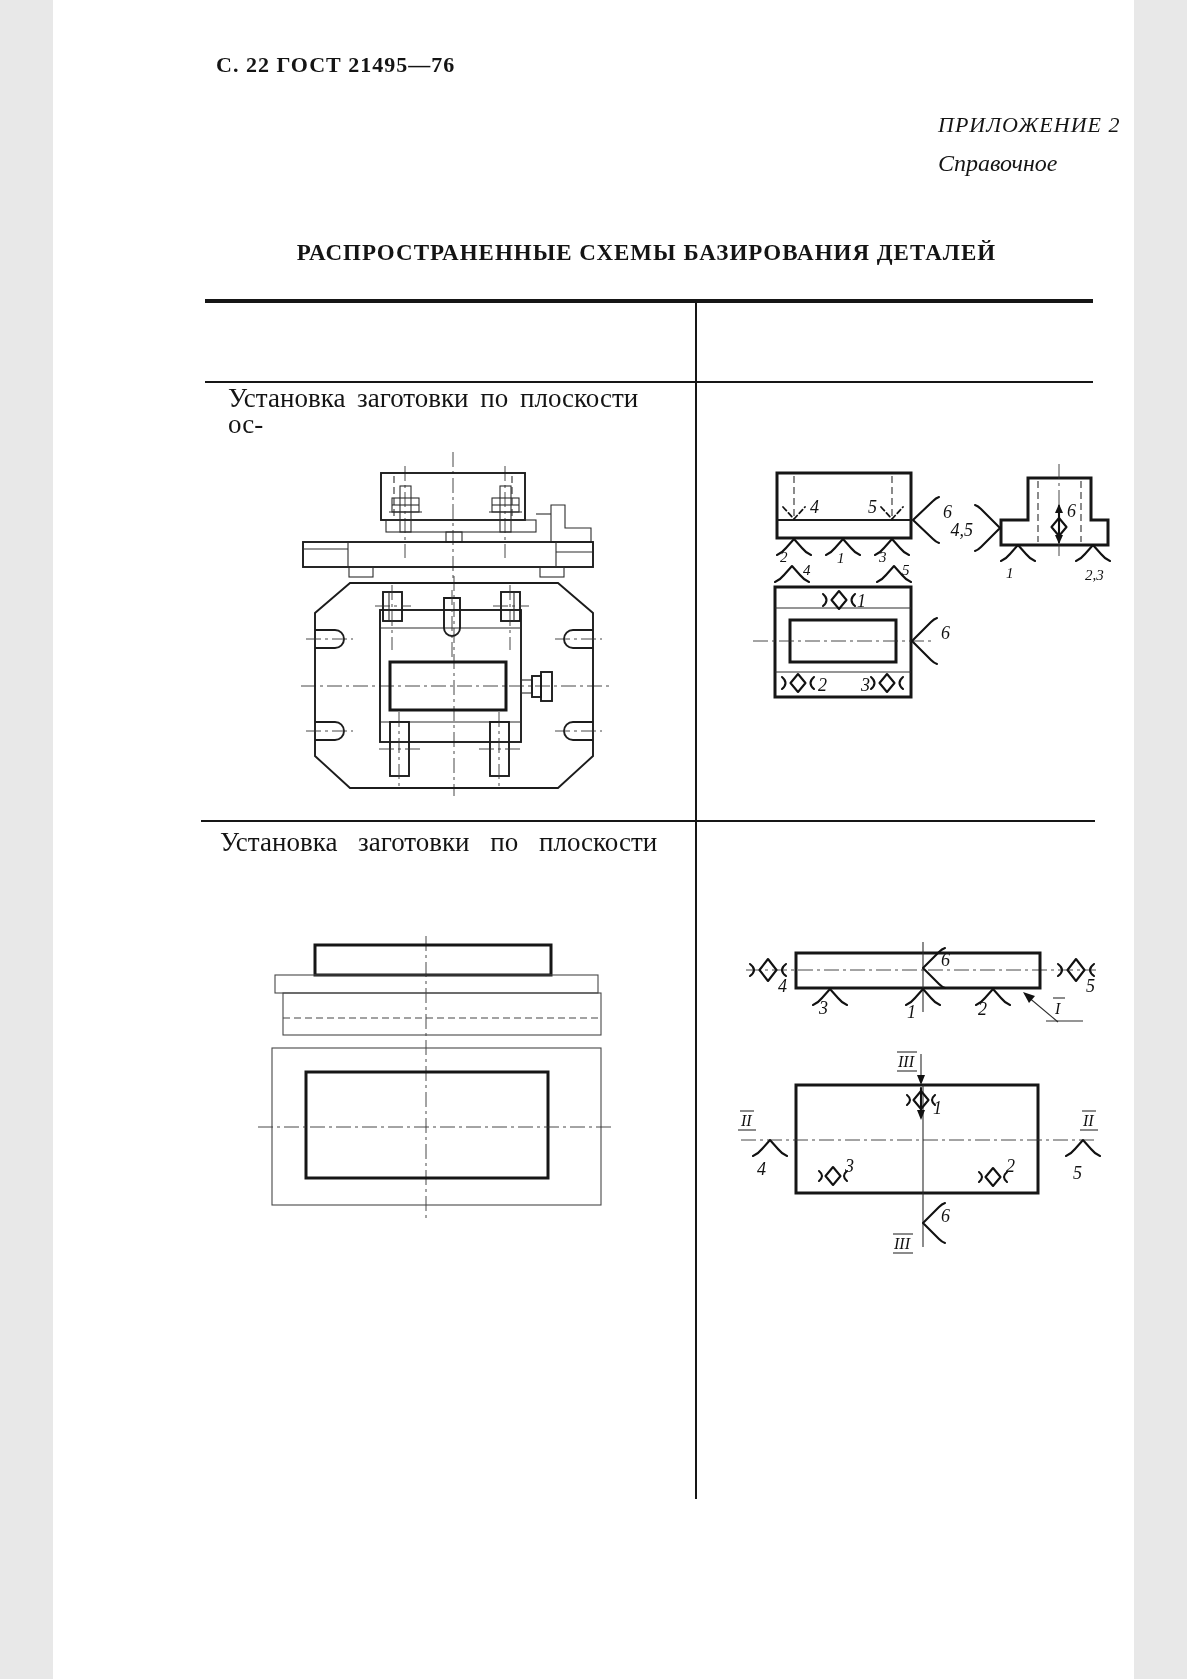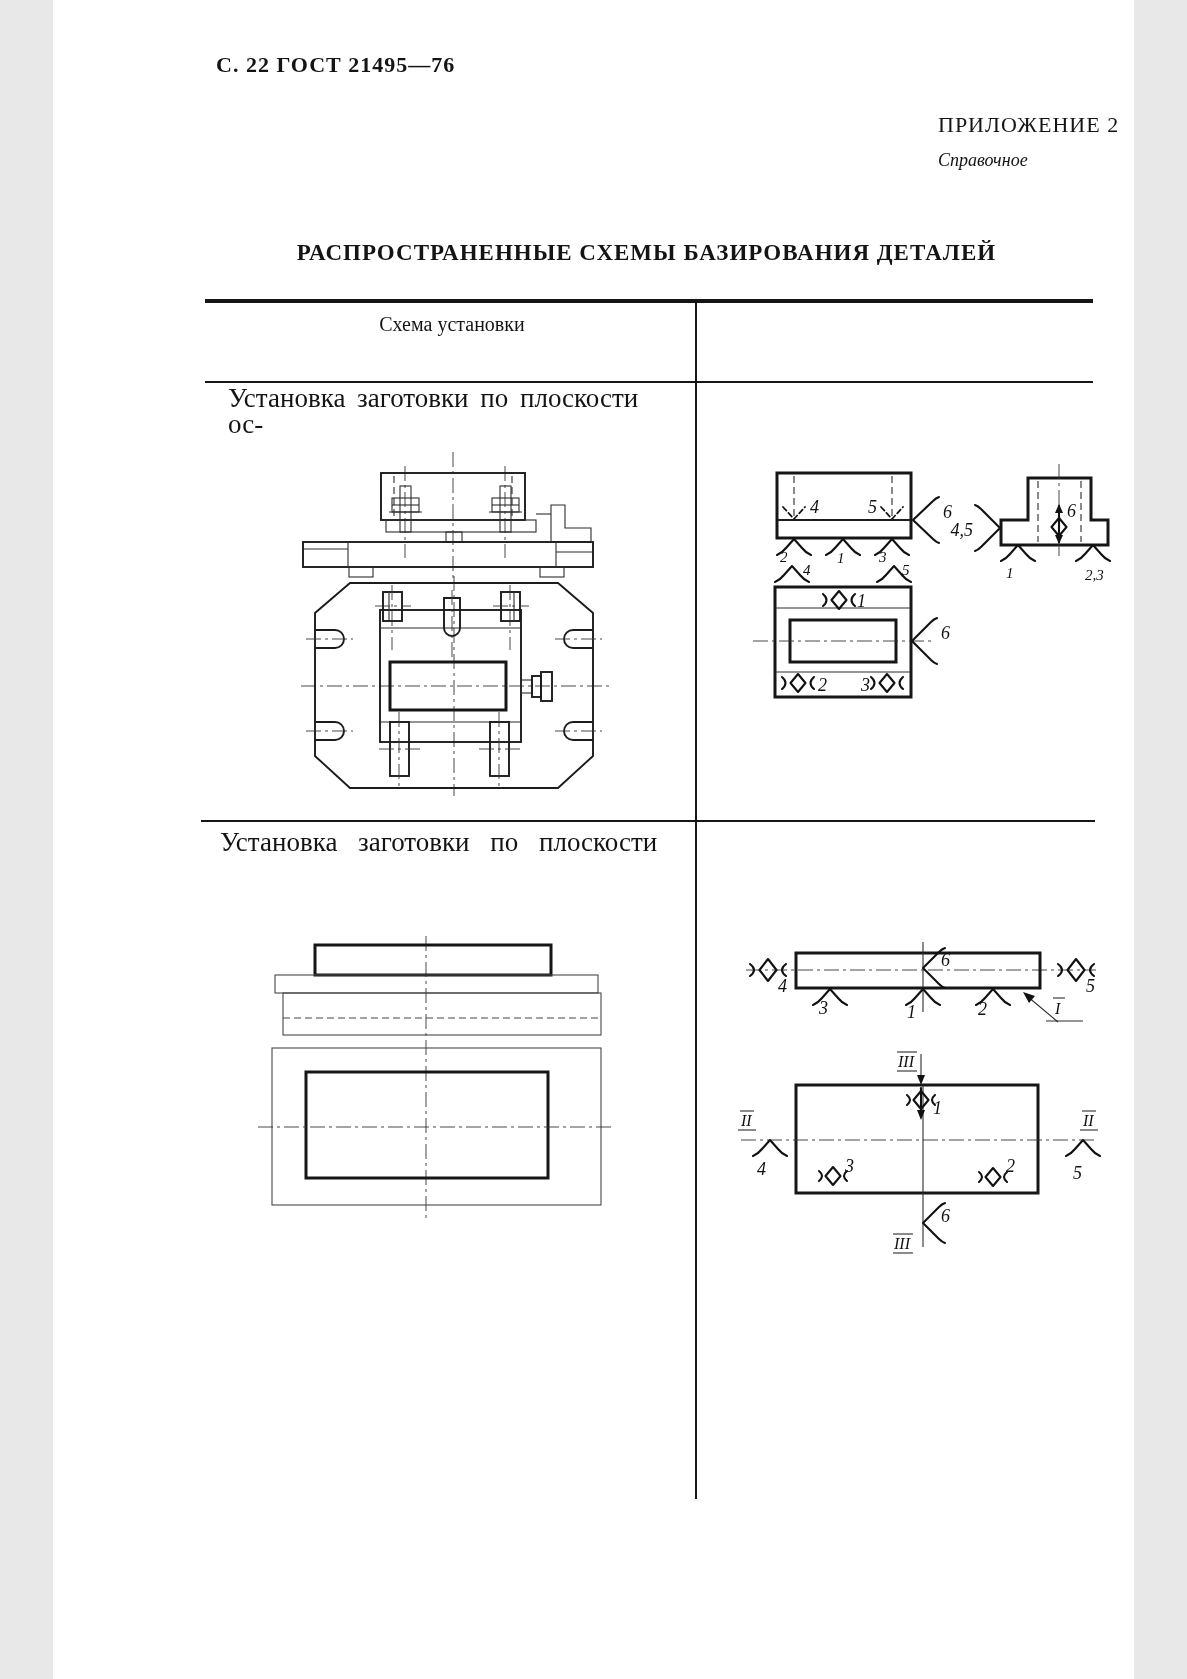--- a/index.html
+++ b/index.html
@@ -3,22 +3,22 @@
 <meta charset="utf-8">
 <style>
   html,body{margin:0;padding:0;background:#e8e8e8;}
   .page{
     position:relative;width:1081px;height:1679px;background:#ffffff;
     font-family:"Liberation Serif","DejaVu Serif",serif;color:#141414;
     overflow:hidden;margin:0 auto;
   }
   .abs{position:absolute;}
   .hdr-left{left:163px;top:52px;font-size:22px;font-weight:bold;letter-spacing:1px;}
-  .appendix{left:885px;top:112px;font-size:22px;letter-spacing:1px;}
-  .appendix-note{left:885px;top:150px;font-size:18px;font-style:italic;}
+  .appendix{left:885px;top:112px;font-size:22px;font-style:italic;letter-spacing:1px;}
+  .appendix-note{left:885px;top:150px;font-size:24px;font-style:italic;}
   .doc-title{left:0;top:240px;width:1187px;text-align:center;font-size:23px;font-weight:bold;letter-spacing:1px;}
   .rule{position:absolute;background:#161616;}
   .th-left{left:155px;top:313px;width:488px;text-align:center;font-size:20px;}
   .th-right{left:645px;top:316px;width:395px;text-align:center;font-size:20px;}
   .cap{font-size:27px;line-height:26px;}
   .r1c1{left:175px;top:385px;width:430px;word-spacing:5px;}
   .r1c2{left:145px;top:411px;width:460px;word-spacing:4px;}
   .r2c1{left:167px;top:829px;width:460px;word-spacing:14px;}
   .r2c2{left:145px;top:855px;width:460px;}
   svg{position:absolute;overflow:visible;}
@@ -43,21 +43,20 @@
   <div class="abs hdr-left">С. 22 ГОСТ 21495—76</div>
   <div class="abs appendix">ПРИЛОЖЕНИЕ 2</div>
   <div class="abs appendix-note">Справочное</div>
   <div class="abs doc-title">РАСПРОСТРАНЕННЫЕ СХЕМЫ БАЗИРОВАНИЯ ДЕТАЛЕЙ</div>
 
   <div class="rule" style="left:152px;top:299px;width:888px;height:4px;"></div>
   <div class="rule" style="left:152px;top:381px;width:888px;height:2px;"></div>
   <div class="rule" style="left:148px;top:820px;width:894px;height:2px;"></div>
   <div class="rule" style="left:642px;top:299px;width:2px;height:1200px;"></div>
 
-  <div class="abs th-left">Схема установки</div>
 
   <div class="abs cap r1c1">Установка заготовки по плоскости ос-</div>
   <div class="abs cap r2c1">Установка заготовки по плоскости</div>
 
   <svg style="left:240px;top:440px;" width="330" height="360" viewBox="240 440 330 360">
 
     <line class="cl" x1="400" y1="452" x2="400" y2="580"></line>
     <line class="cl" x1="352" y1="466" x2="352" y2="558"></line>
     <line class="cl" x1="452" y1="466" x2="452" y2="558"></line>
     <rect class="med" x="328" y="473" width="144" height="47"></rect>

